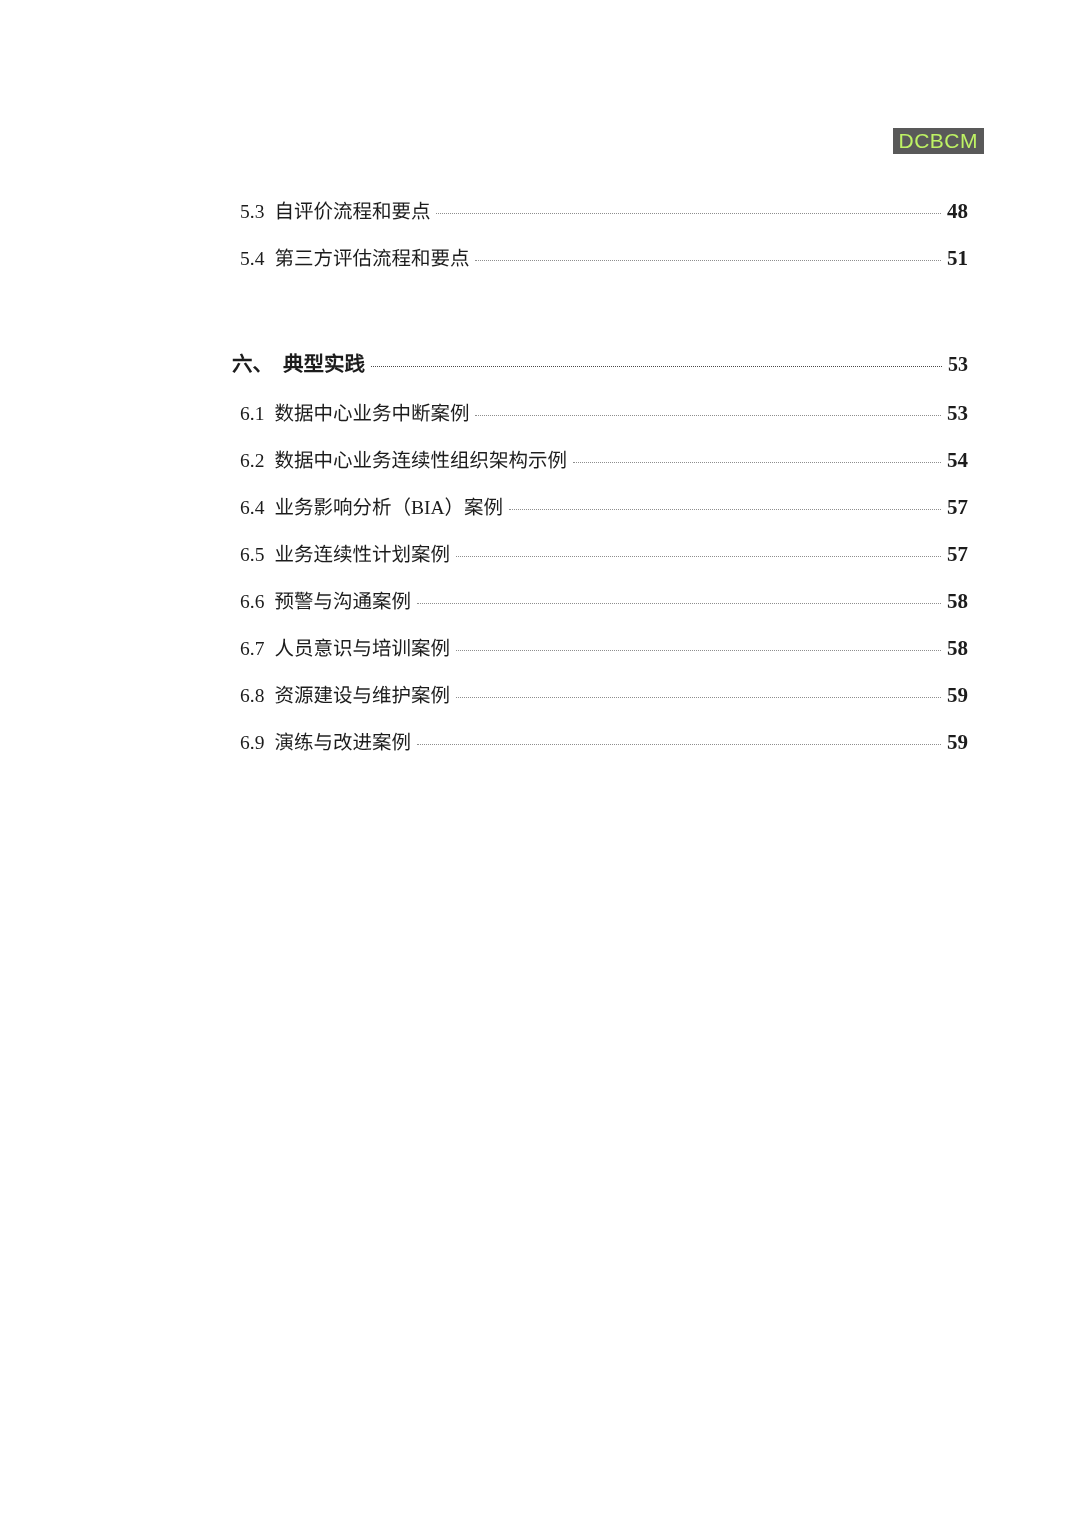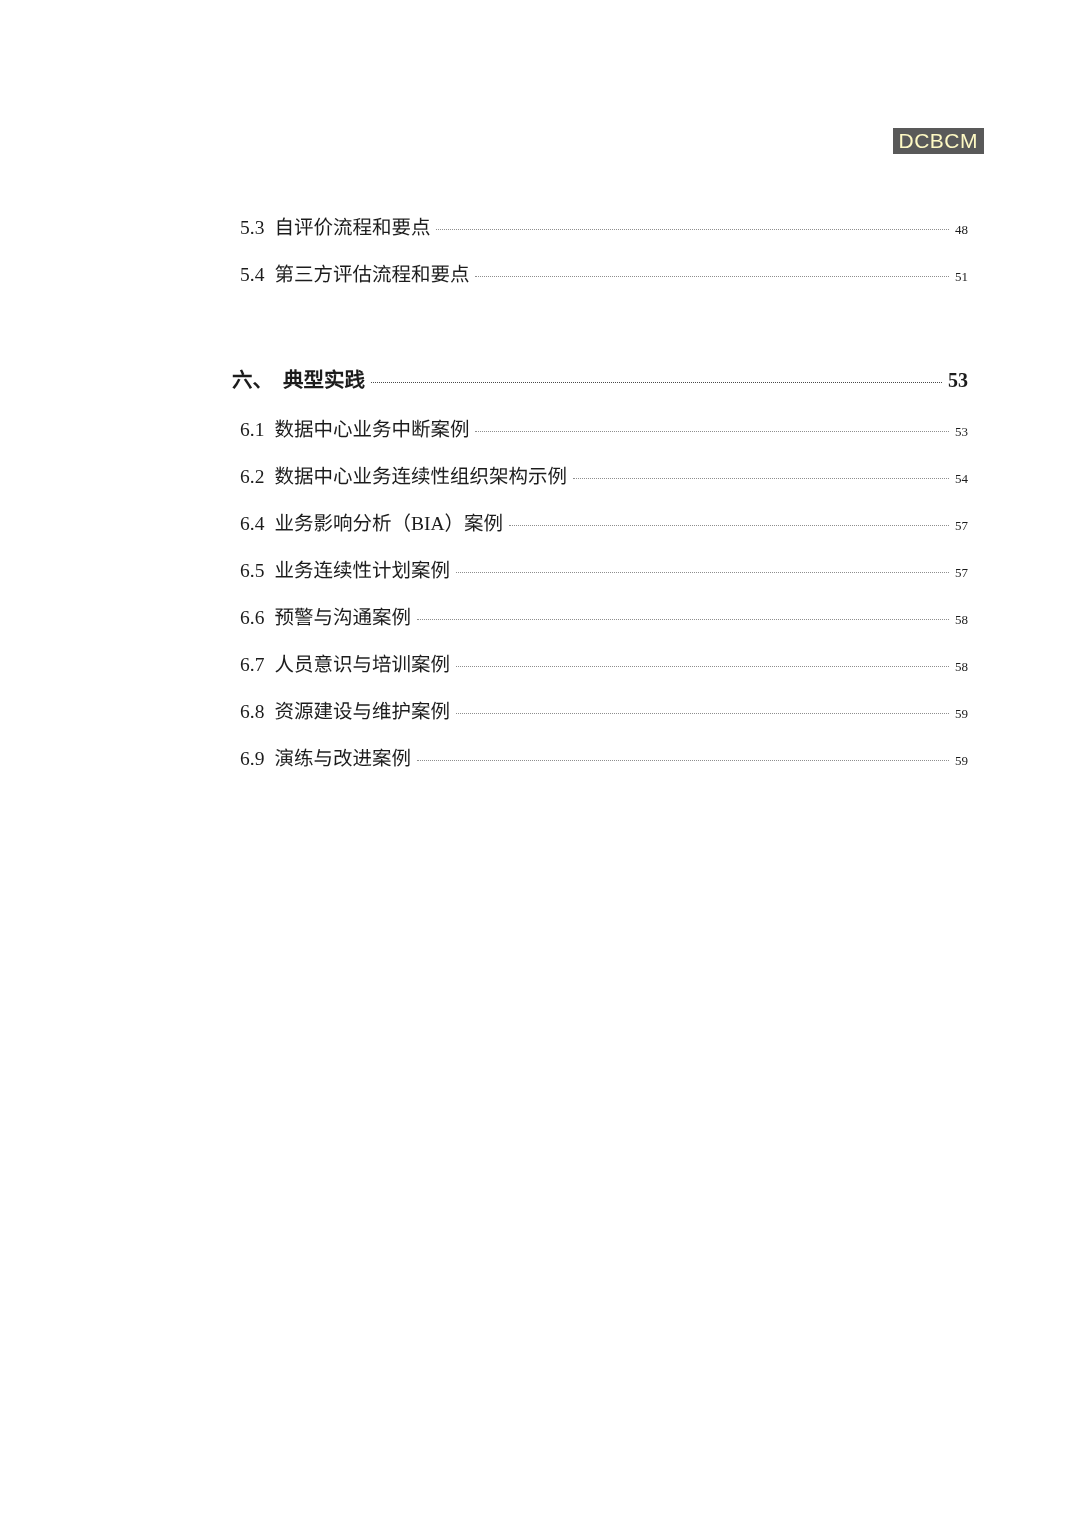--- a/index.html
+++ b/index.html
@@ -39,33 +39,33 @@
   .header-title {
     font-family: "Liberation Serif", "DejaVu Serif", serif;
     font-size: 19px;
     letter-spacing: 1px;
     color: #2b2b2b;
     white-space: nowrap;
   }
   .header-badge {
     margin-left: 6px;
     background: #595959;
-    color: #fef9c3;
+    color: #bef264;
     font-family: "Liberation Sans", sans-serif;
     font-size: 21px;
     letter-spacing: 0.5px;
     padding: 2px 6px 3px 6px;
     line-height: 1;
     display: inline-block;
   }
 
   
   .toc {
     position: absolute;
-    top: 202px;
+    top: 186px;
     left: 232px;
     width: 736px;
   }
 
   .toc-row {
     display: flex;
     align-items: baseline;
     width: 100%;
     font-family: "Liberation Serif", "DejaVu Serif", serif;
     font-size: 19.5px;
@@ -85,21 +85,22 @@
     margin: 0 6px;
     position: relative;
     top: -4px;
     border-bottom: 1.4px dotted #8e8e8e;
     height: 1px;
     min-width: 12px;
   }
   .toc-row .page-no {
     white-space: nowrap;
     font-family: "Liberation Serif", "DejaVu Serif", serif;
-    font-size: 13px;
+    font-size: 21px;
+    font-weight: bold;
   }
 
   
   .toc-row.level1 {
     font-weight: bold;
     font-size: 20.5px;
     padding-top: 11px;
     padding-bottom: 11px;
   }
   .toc-row.level1 .leader {

